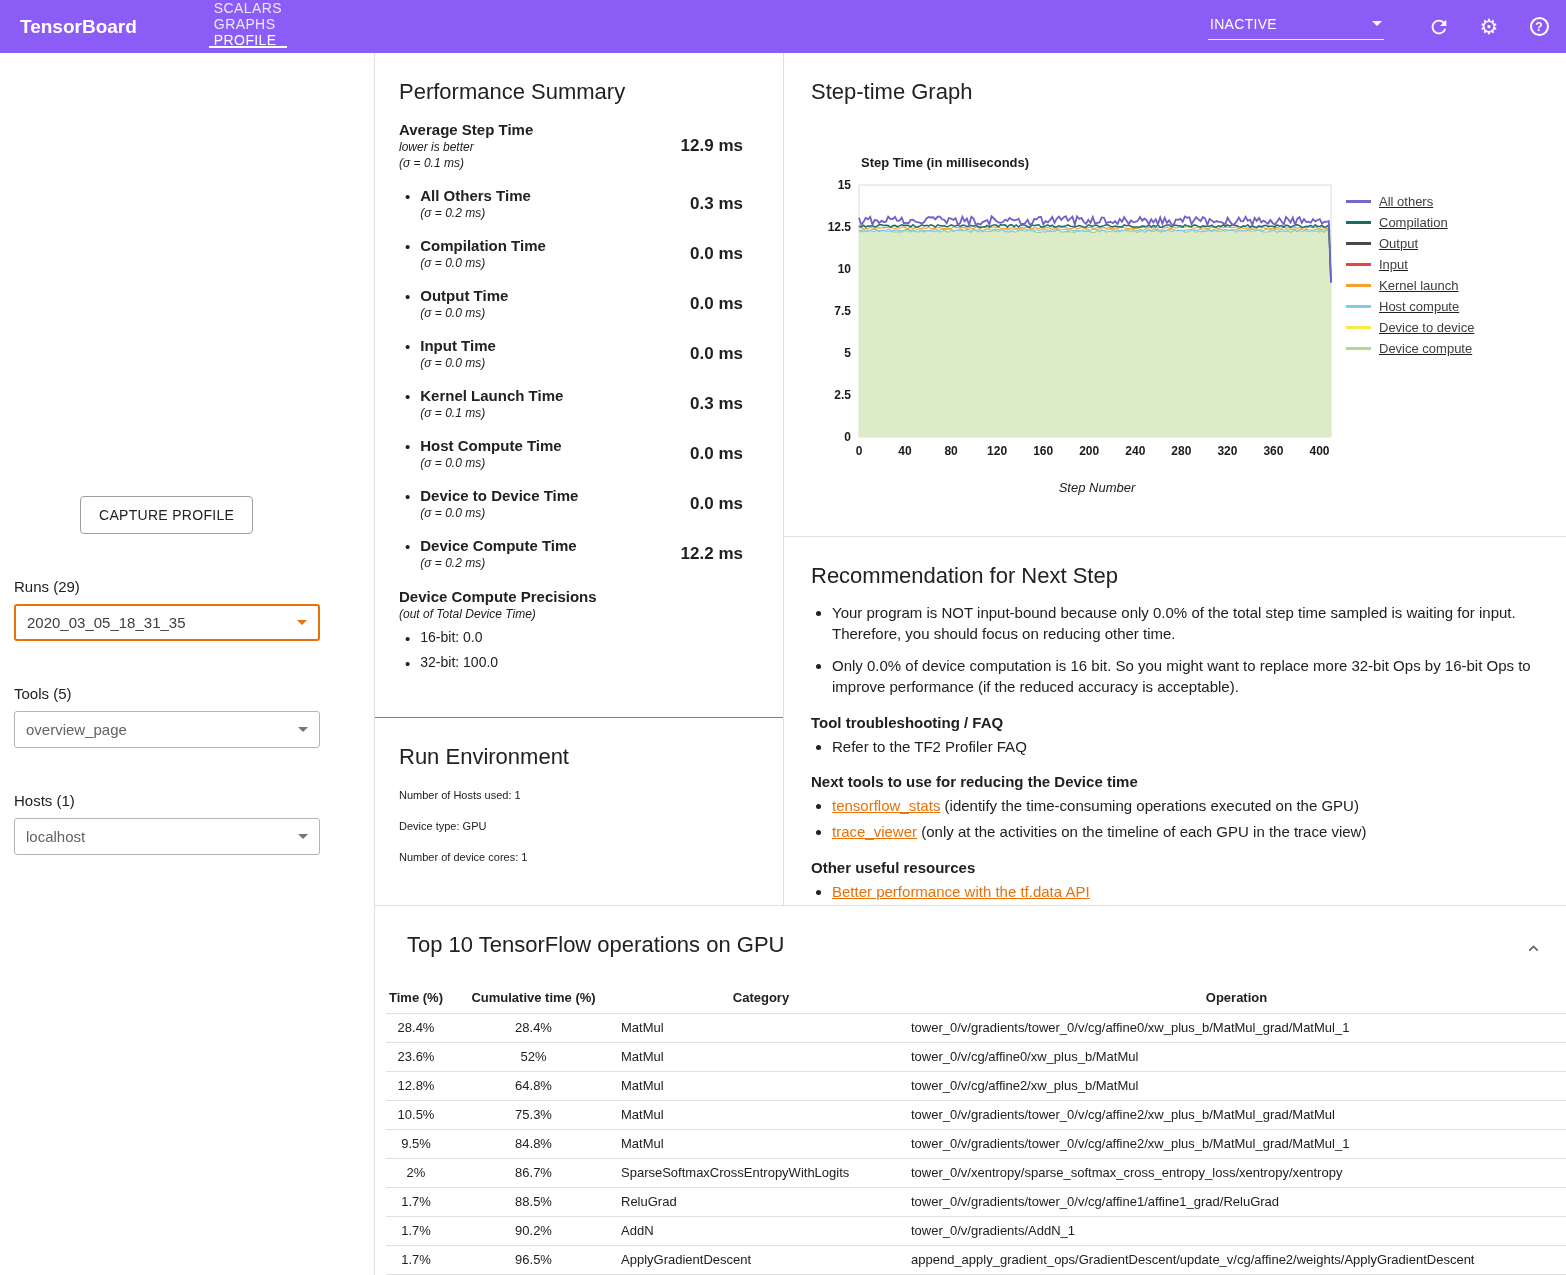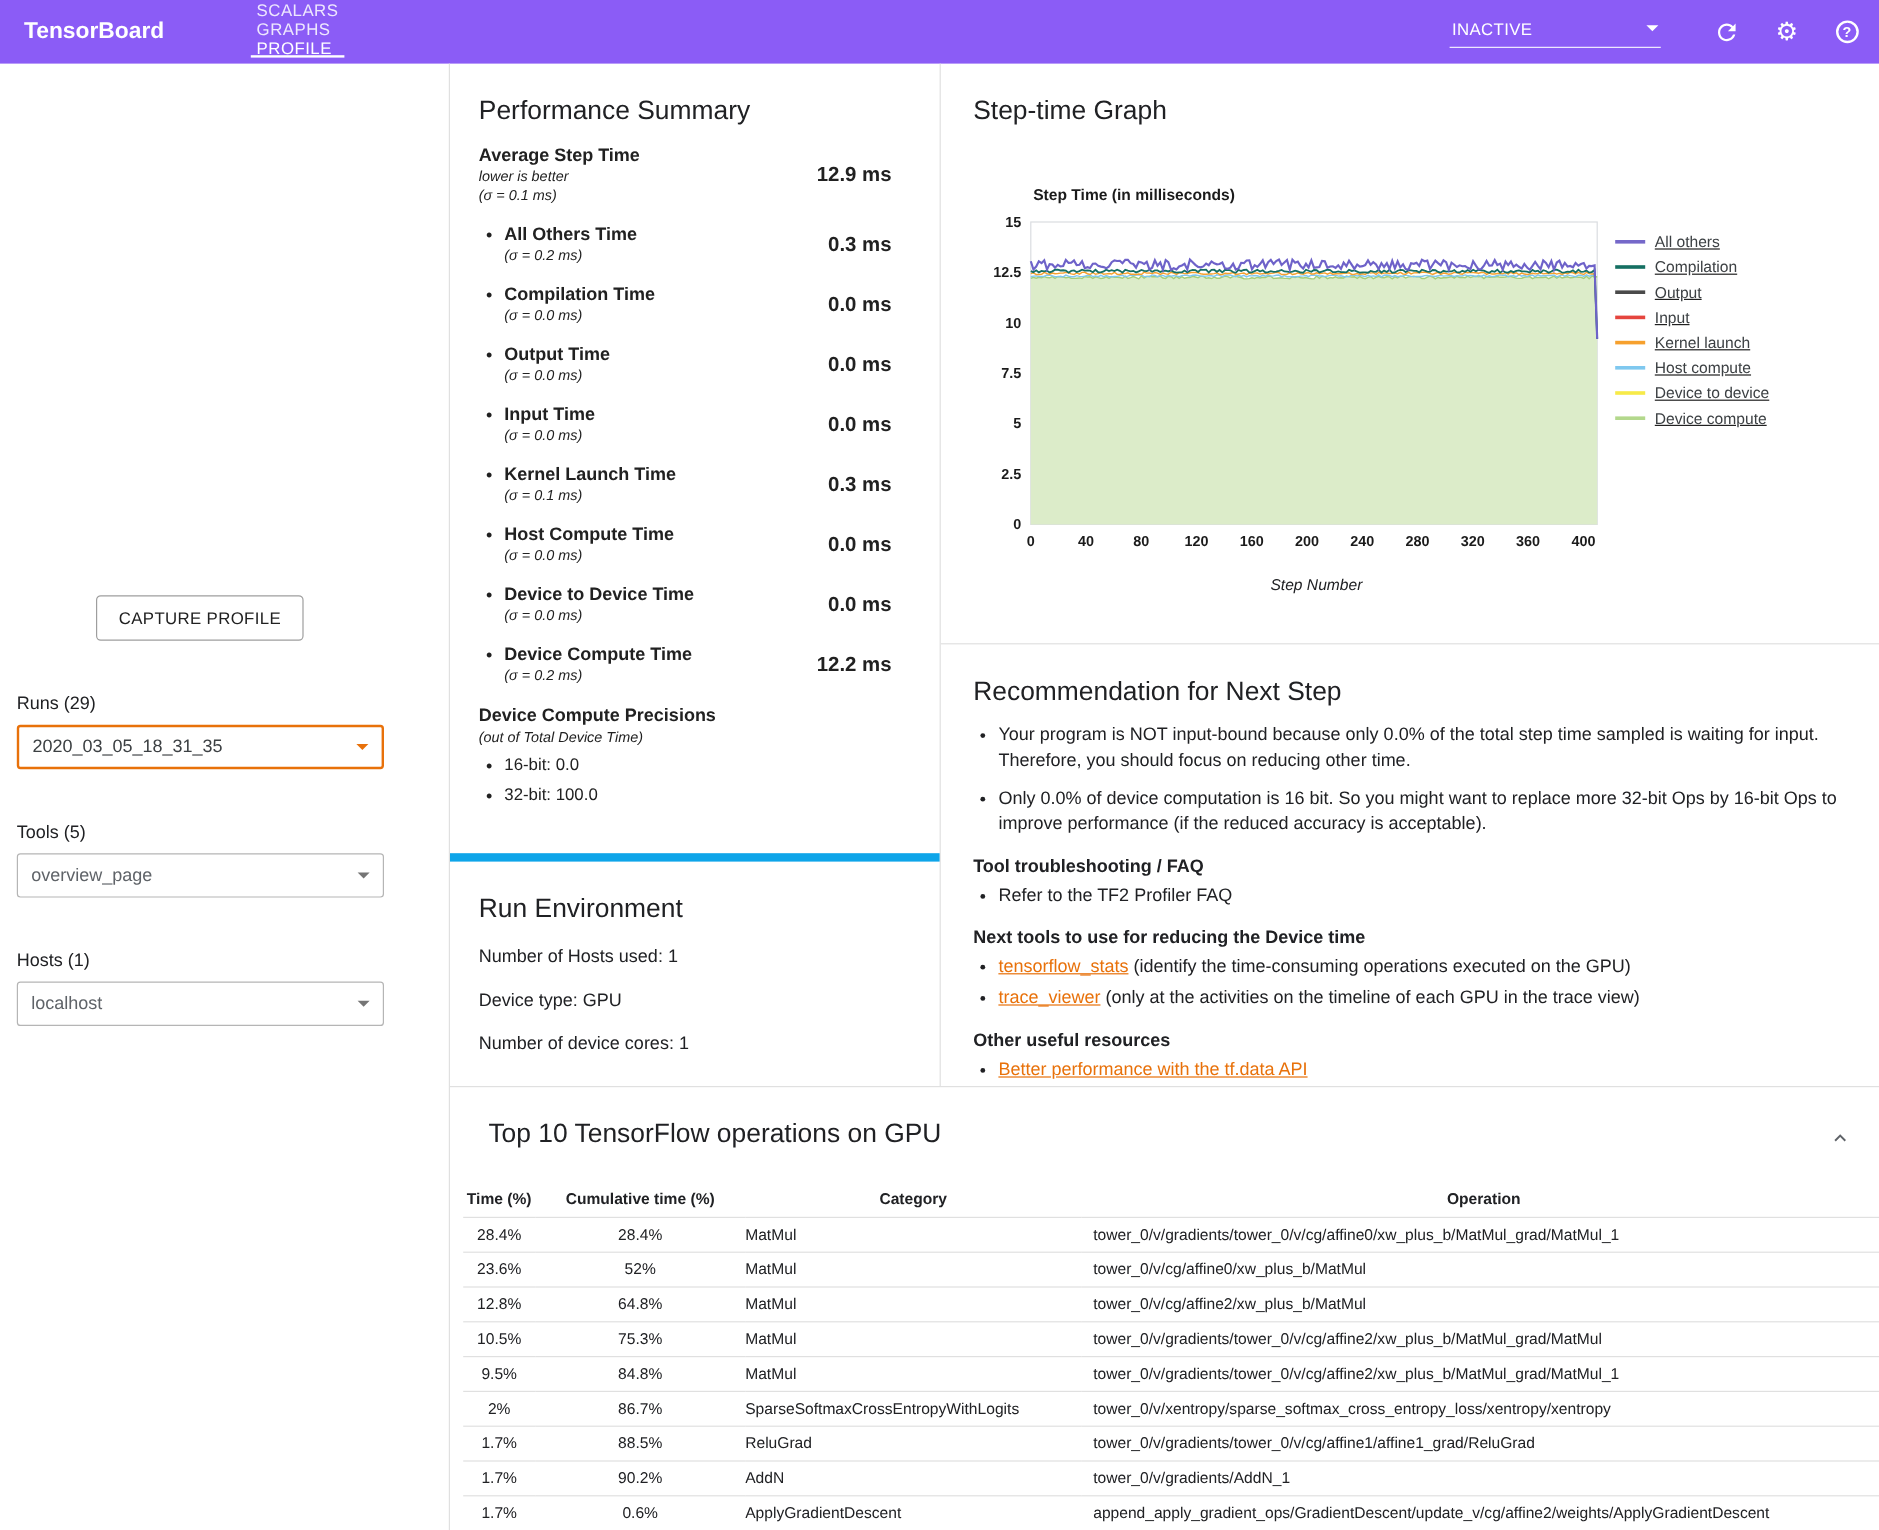--- a/index.html
+++ b/index.html
@@ -41,37 +41,37 @@
                  border-radius: 4px; padding: 10px 18px; font-size: 14px; font-weight: 500;
                  letter-spacing: .3px; color: #212121; cursor: pointer;
                  font-family: "Liberation Sans", "DejaVu Sans", sans-serif; }
   .field-label { font-size: 15px; color: #202124; margin: 44px 0 0 14px; }
   .select { margin: 9px 14px 0 14px; height: 37px; border: 1px solid #b5b5b5; border-radius: 3px;
             display: flex; align-items: center; justify-content: space-between; padding: 0 11px;
             font-size: 15px; color: #5f6368; cursor: pointer; background: #fff; }
   .select-active { border: 2px solid #e8710a; color: #3c4043; }
   
   h2 { font-size: 22px; font-weight: 400; color: #202124; margin: 0; }
-  .perf-card { height: 665px; padding: 26px 40px 0 24px; border-bottom: 7px solid #0ea5e9; }
+  .perf-card { height: 665px; padding: 26px 40px 0 24px; border-bottom: 1px solid #0ea5e9; }
   .runenv-card { height: 187px; padding: 26px 24px 0 24px; }
   .chart-card { height: 484px; position: relative; border-bottom: 1px solid #e0e0e0; }
   .rec-card { height: 368px; padding: 26px 35px 0 27px; }
   
   .avg-row { display: flex; margin-top: 16px; }
   .pi-left { }
   .pi-label { font-size: 15px; font-weight: 700; color: #212121; }
   .pi-sub { font-size: 12px; font-style: italic; color: #212121; margin-top: 2px; }
   .pi-value { font-size: 17px; font-weight: 700; margin-left: auto; align-self: center; white-space: nowrap; }
   .perf-item { display: flex; margin-top: 17px; }
   .pi-bullet { font-size: 15px; margin: 0 10px 0 6px; line-height: 1.3; }
   .prec { margin-top: 18px; }
   .prec ul { list-style: none; margin: 8px 0 0; padding: 0; }
   .prec li { font-size: 14px; margin-top: 5px; display: flex; }
   
-  .runenv-line { font-size: 15px; margin-top: 19px; color: #202124; }
+  .runenv-line { font-size: 11px; margin-top: 19px; color: #202124; }
   
   .chart-card h2 { position: absolute; left: 27px; top: 26px; }
   .chart-title { position: absolute; left: 77px; top: 102px; font-size: 13px; font-weight: 700; color: #1b1b1b; }
   .chart-svg { position: absolute; left: 20px; top: 124px; }
   .chart-xlabel { position: absolute; left: 77px; top: 427px; width: 472px; text-align: center;
                   font-size: 13px; font-style: italic; color: #202124; }
   .legend { position: absolute; left: 562px; top: 138px; text-decoration: underline; }
   .legend-item { display: flex; align-items: center; height: 21px; }
   .legend-swatch { width: 25px; height: 3px; margin-right: 8px; flex: none; }
   .tick { font-size: 12px; font-weight: 700; fill: #1b1b1b; font-family: "Liberation Sans", "DejaVu Sans", sans-serif; }
@@ -411,21 +411,21 @@
               <td class="c3">tower_0/v/gradients/tower_0/v/cg/affine1/affine1_grad/ReluGrad</td>
             </tr>
             <tr>
               <td class="c0">1.7%</td>
               <td class="c1">90.2%</td>
               <td class="c2">AddN</td>
               <td class="c3">tower_0/v/gradients/AddN_1</td>
             </tr>
             <tr>
               <td class="c0">1.7%</td>
-              <td class="c1">0.6%</td>
+              <td class="c1">96.5%</td>
               <td class="c2">ApplyGradientDescent</td>
               <td class="c3">append_apply_gradient_ops/GradientDescent/update_v/cg/affine2/weights/ApplyGradientDescent</td>
             </tr>
           </tbody>
       </table>
     </section>
   </div>
 </div>
 
 </body></html>

